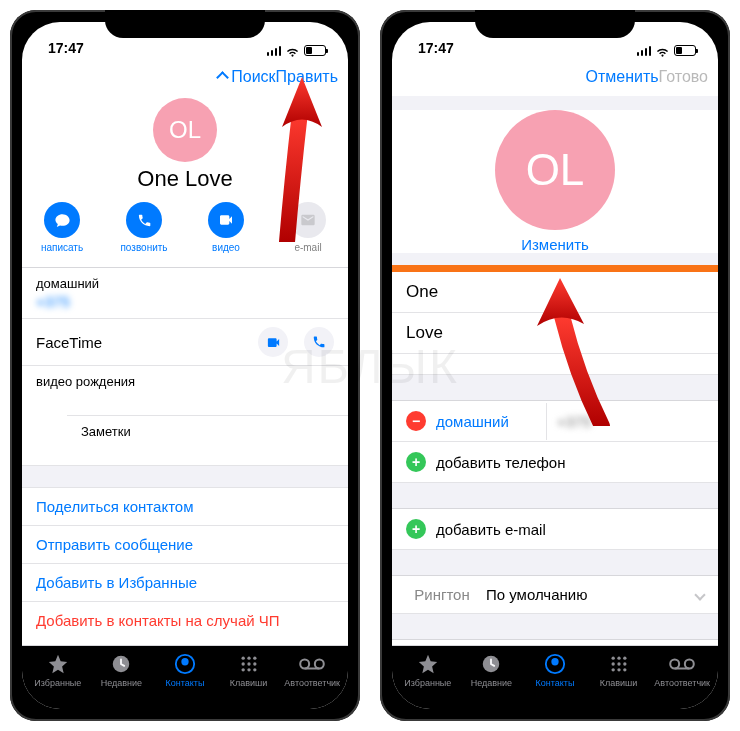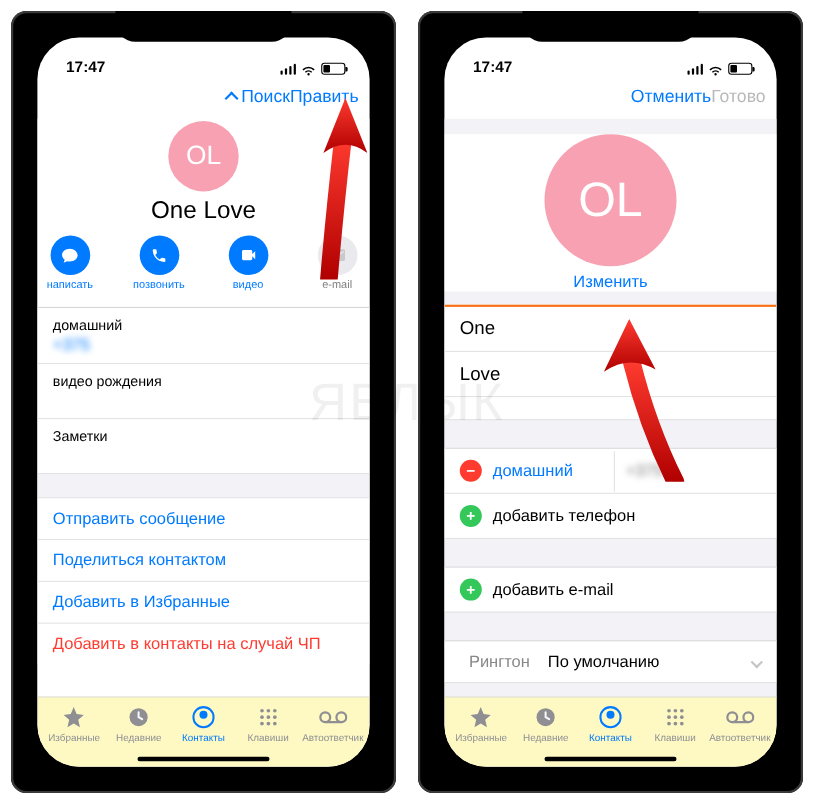--- a/index.html
+++ b/index.html
@@ -25,22 +25,22 @@
   .shot-wrap {
     display: flex;
     gap: 20px;
     padding: 10px;
   }
   
   .phone {
     width: 350px;
     height: 711px;
     background: #000;
-    border-radius: 14px;
-    padding: 24px;
+    border-radius: 26px;
+    padding: 12px;
     position: relative;
     box-shadow: inset 0 0 0 2px #3a3a3a;
   }
   .screen {
     width: 100%;
     height: 100%;
     background: #fff;
     border-radius: 38px;
     overflow: hidden;
     position: relative;
@@ -170,23 +170,24 @@
   .kv .v.blur { filter: blur(3px); color:#7a7a7a;}
   .chev-r {
     display:inline-block; transform: rotate(45deg);
     border: solid #c6c6c9; border-width:0 2px 2px 0; padding:3px;
     margin-left:auto;
   }
   
   .tabbar {
     height: 64px;
     border-top:1px solid #d7d7db;
-    background:#fef9c3;
+    background:#000000;
     display:flex;
     padding: 4px 4px 12px;
+    justify-content: center;
   }
   .tab {
     flex:1;
     text-align:center;
     font-size:9px;
     color:#8e8e93;
     display:flex; flex-direction:column; align-items:center; gap:2px;
     padding-top:2px;
   }
   .tab.active { color:#007aff; }
@@ -279,36 +280,51 @@
         </div>
       </div>
 
       <div class="cell first">
         <div class="stack">
           <span class="label">домашний</span>
           <span class="value">+375</span>
         </div>
       </div>
 
+      <div class="cell">
+        <span>FaceTime</span>
+        <div class="side-icons">
+          <span class="ic">
+                <svg width="15" height="15" viewBox="0 0 24 24" fill="#007aff">
+                  <path d="M17 10.5V7c0-1.1-.9-2-2-2H5C3.9 5 3 5.9 3 7v10c0 1.1.9 2 2 2h10c1.1 0 2-.9 2-2v-3.5l4 4v-11l-4 4z"></path>
+                </svg>
+              </span>
+          <span class="ic">
+                <svg width="14" height="14" viewBox="0 0 24 24" fill="#007aff">
+                  <path d="M6.6 10.8a15 15 0 006.6 6.6l2.2-2.2c.3-.3.7-.4 1.1-.3 1.2.4 2.5.6 3.8.6.6 0 1 .5 1 1V20c0 .6-.4 1-1 1C10.8 21 3 13.2 3 3.7c0-.6.4-1 1-1h3.5c.6 0 1 .4 1 1 0 1.3.2 2.6.6 3.8.1.4 0 .8-.3 1.1L6.6 10.8z"></path>
+                </svg>
+              </span>
+        </div>
+      </div>
 
       <div class="cell">
         <div class="stack">
           <span class="label">видео рождения</span>
           <span class="value" style="height:16px"></span>
         </div>
       </div>
 
-      <div class="cell" style="padding-bottom:26px;">
+      <div class="cell" style="padding-bottom:26px;margin-left:45px;">
         <span class="label">Заметки</span>
       </div>
 
       <div class="spacer"></div>
 
+      <div class="cell thin link-blue">Поделиться контактом</div>
       <div class="cell thin link-blue">Отправить сообщение</div>
-      <div class="cell thin link-blue">Поделиться контактом</div>
       <div class="cell thin link-blue">Добавить в Избранные</div>
       <div class="cell thin link-red">Добавить в контакты на случай ЧП</div>
     </div>
 
     <div class="tabbar">
       <div class="tab">
         <span class="ticon">
               <svg width="22" height="22" viewBox="0 0 24 24" fill="#8e8e93">
                 <path d="M12 2l2.9 6.9L22 9.8l-5.5 4.8L18.2 22 12 18.3 5.8 22l1.7-7.4L2 9.8l7.1-.9L12 2z"></path>
               </svg>
@@ -404,21 +420,21 @@
       <span class="left">Отменить</span>
       <span class="right-btn disabled">Готово</span>
     </div>
 
     <div class="content grey-bg">
       <div style="background:#fff;">
         <div class="avatar big">OL</div>
         <div class="change-link">Изменить</div>
       </div>
 
-      <div class="ed-cell" style="border-top:2px solid #f97316;">
+      <div class="ed-cell" style="border-top:7px solid #f97316;">
         <input value="One" style="">
       </div>
       <div class="ed-cell">
         <input value="Love" style="">
       </div>
       <div class="ed-cell">
         <span style="font-size:13px;"></span>
       </div>
 
       <div style="height:26px; border-top:1px solid #e3e3e6;"></div>

